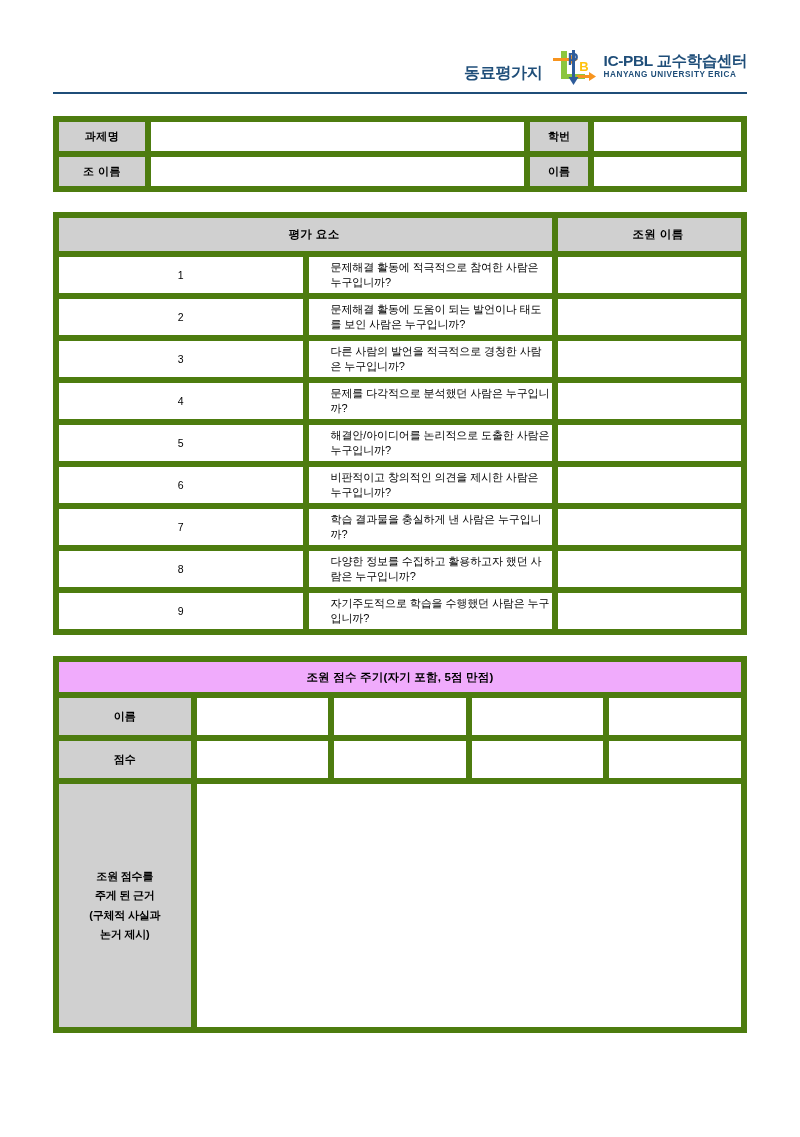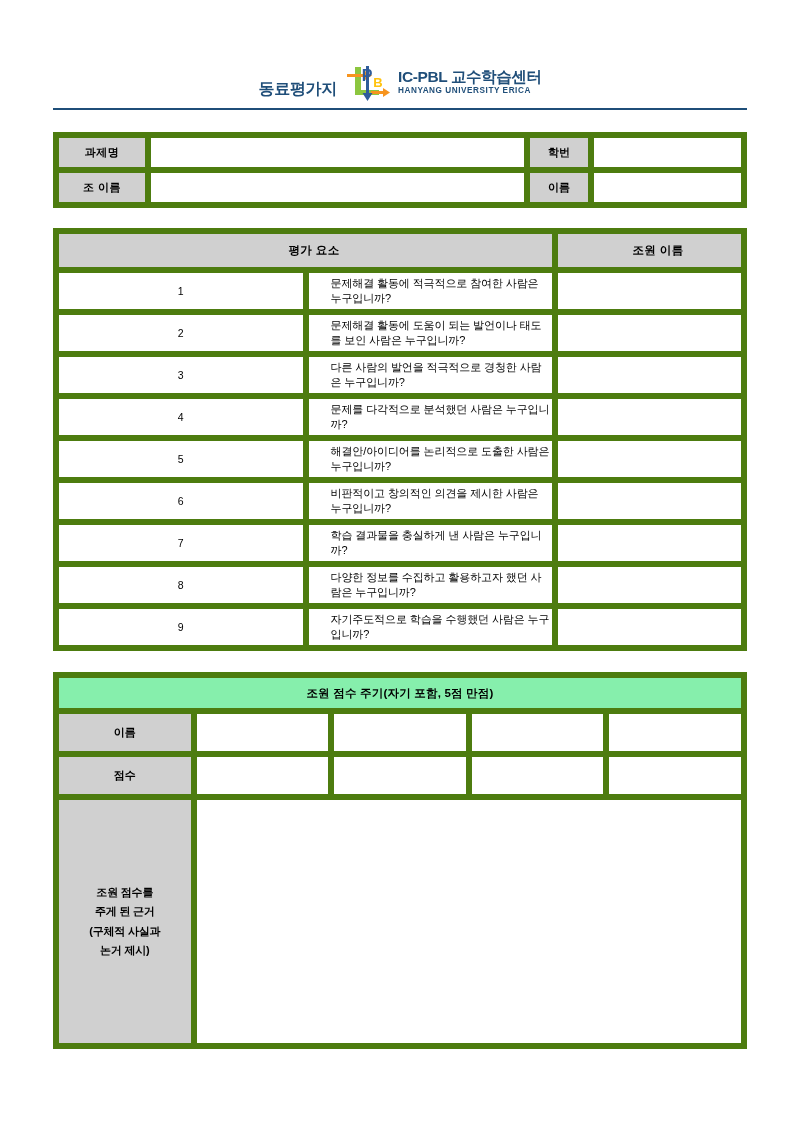--- a/index.html
+++ b/index.html
@@ -21,24 +21,24 @@
     position: relative;
     width: 800px;
     height: 1137px;
     box-sizing: border-box;
     padding: 0 53px;
   }
 
   
   .header {
     position: relative;
-    height: 108px;
+    height: 92px;
     display: flex;
     align-items: flex-end;
-    justify-content: center;
+    justify-content: flex-end;
     gap: 8px;
   }
   .doc-title {
     font-size: 16px;
     font-weight: bold;
     color: #1F4E79;
     letter-spacing: -0.3px;
     padding-bottom: 8px;
     white-space: nowrap;
   }
@@ -147,21 +147,21 @@
   }
   .eval-table td.ans {
     width: 166px;
   }
 
   .gap-b { height: 21px; }
 
   
   .score-table th.score-head {
     height: 30px;
-    background: #86efac;
+    background: #f0abfc;
     font-weight: bold;
     font-size: 11.5px;
     text-align: center;
     letter-spacing: 0.2px;
   }
   .score-table td.row-lbl {
     width: 127px;
     height: 37px;
   }
   .score-table td.cell {

